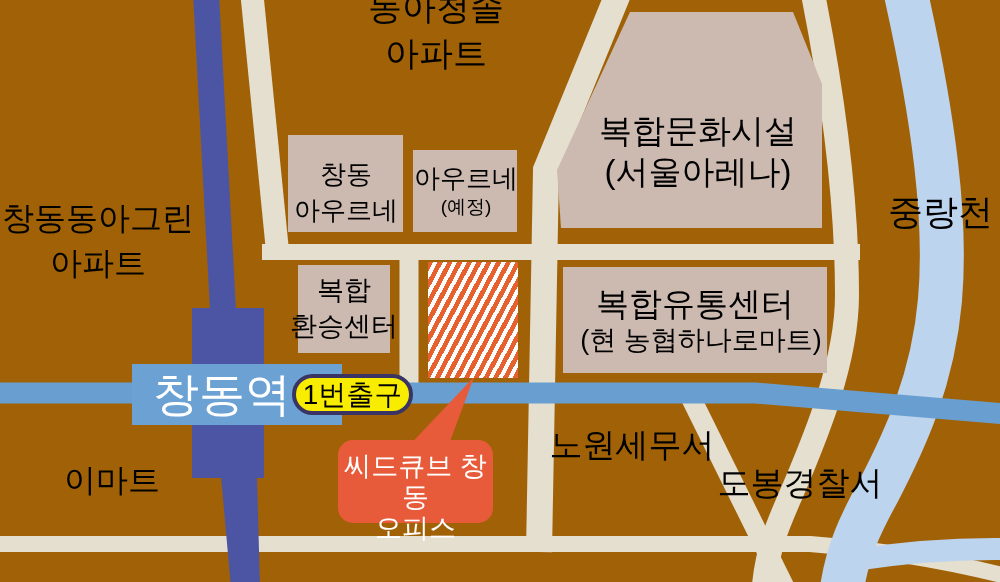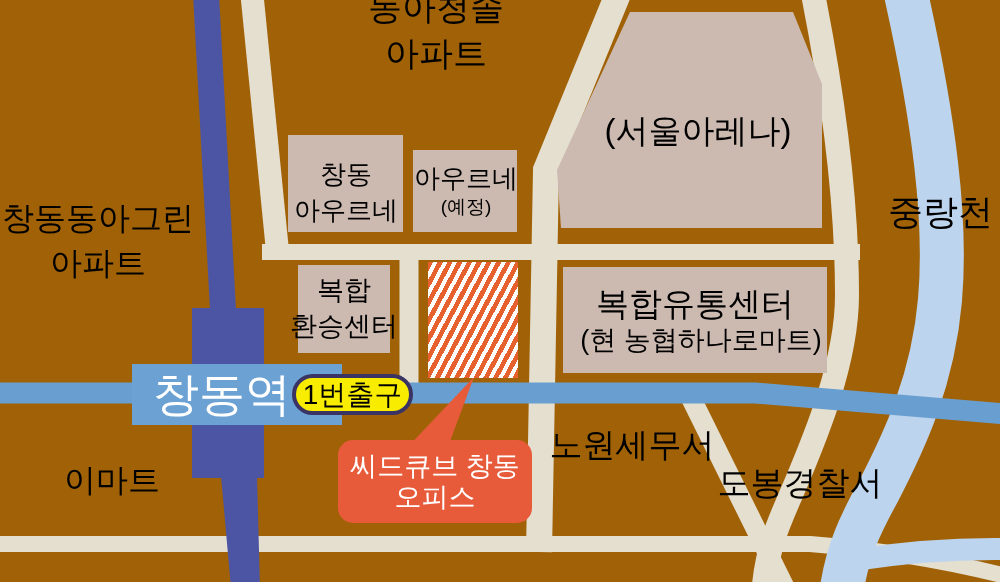--- a/index.html
+++ b/index.html
@@ -37,21 +37,21 @@
   #site-hatch{
     position:absolute; left:428px; top:262px; width:90px; height:116px; z-index:2;
     background:repeating-linear-gradient(118deg, var(--hatch) 0 4.6px, #ffffff 4.6px 8.6px);
   }
   #exit-pill{
     position:absolute; left:292px; top:374px; width:121px; height:41px; z-index:7;
     box-sizing:border-box; background:var(--yellow); border:4px solid var(--pillborder);
     border-radius:21px; font-size:28px; line-height:33px; text-align:center;
   }
   #seedcube-bubble{
-    position:absolute; left:338px; top:440px; width:194px; height:83px; z-index:7;
+    position:absolute; left:338px; top:440px; width:155px; height:83px; z-index:7;
     background:var(--bubble); border-radius:15px; color:#fff;
     font-size:27px; line-height:31px; text-align:center; padding-top:11px;
     box-sizing:border-box;
   }
 </style>
 </head>
 <body>
 
 <div id="map">
 
@@ -111,20 +111,21 @@
     <div>창동</div>
     <div>아우르네</div>
   </div>
 
   <div class="lbl lbl-museum">
     <div>아우르네</div>
     <div class="small">(예정)</div>
   </div>
 
   <div class="lbl lbl-arena">
+    <div>복합문화시설</div>
     <div>(서울아레나)</div>
   </div>
 
   <div class="lbl lbl-transfer">
     <div>복합</div>
     <div>환승센터</div>
   </div>
 
   <div class="lbl lbl-yutong">
     <div class="l1">복합유통센터</div>

